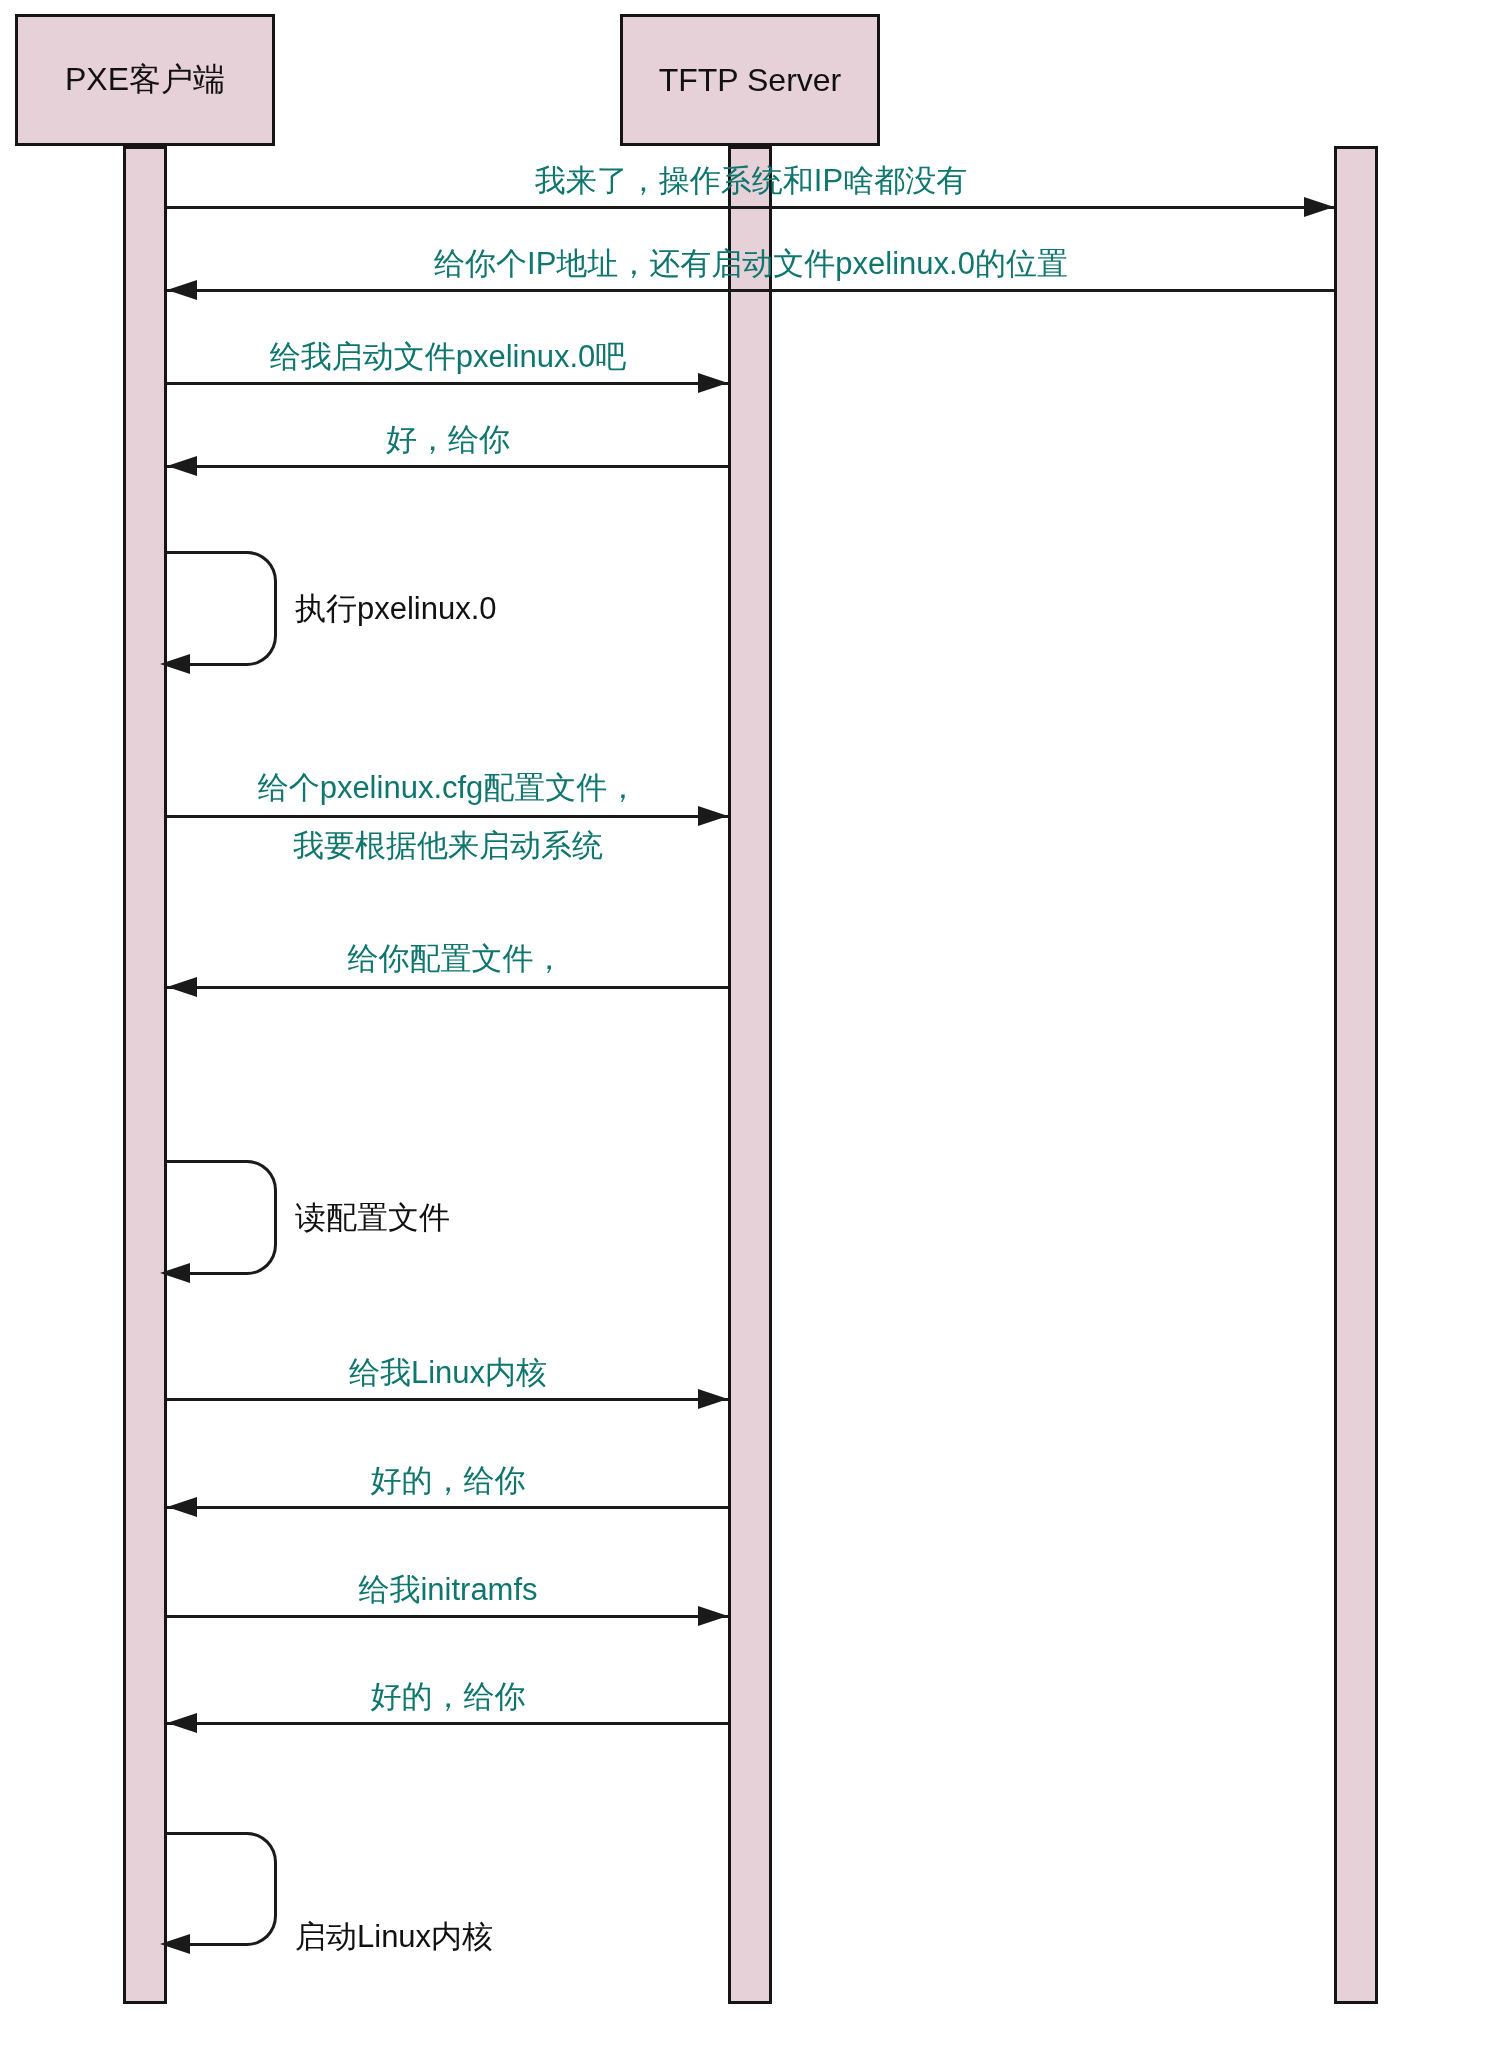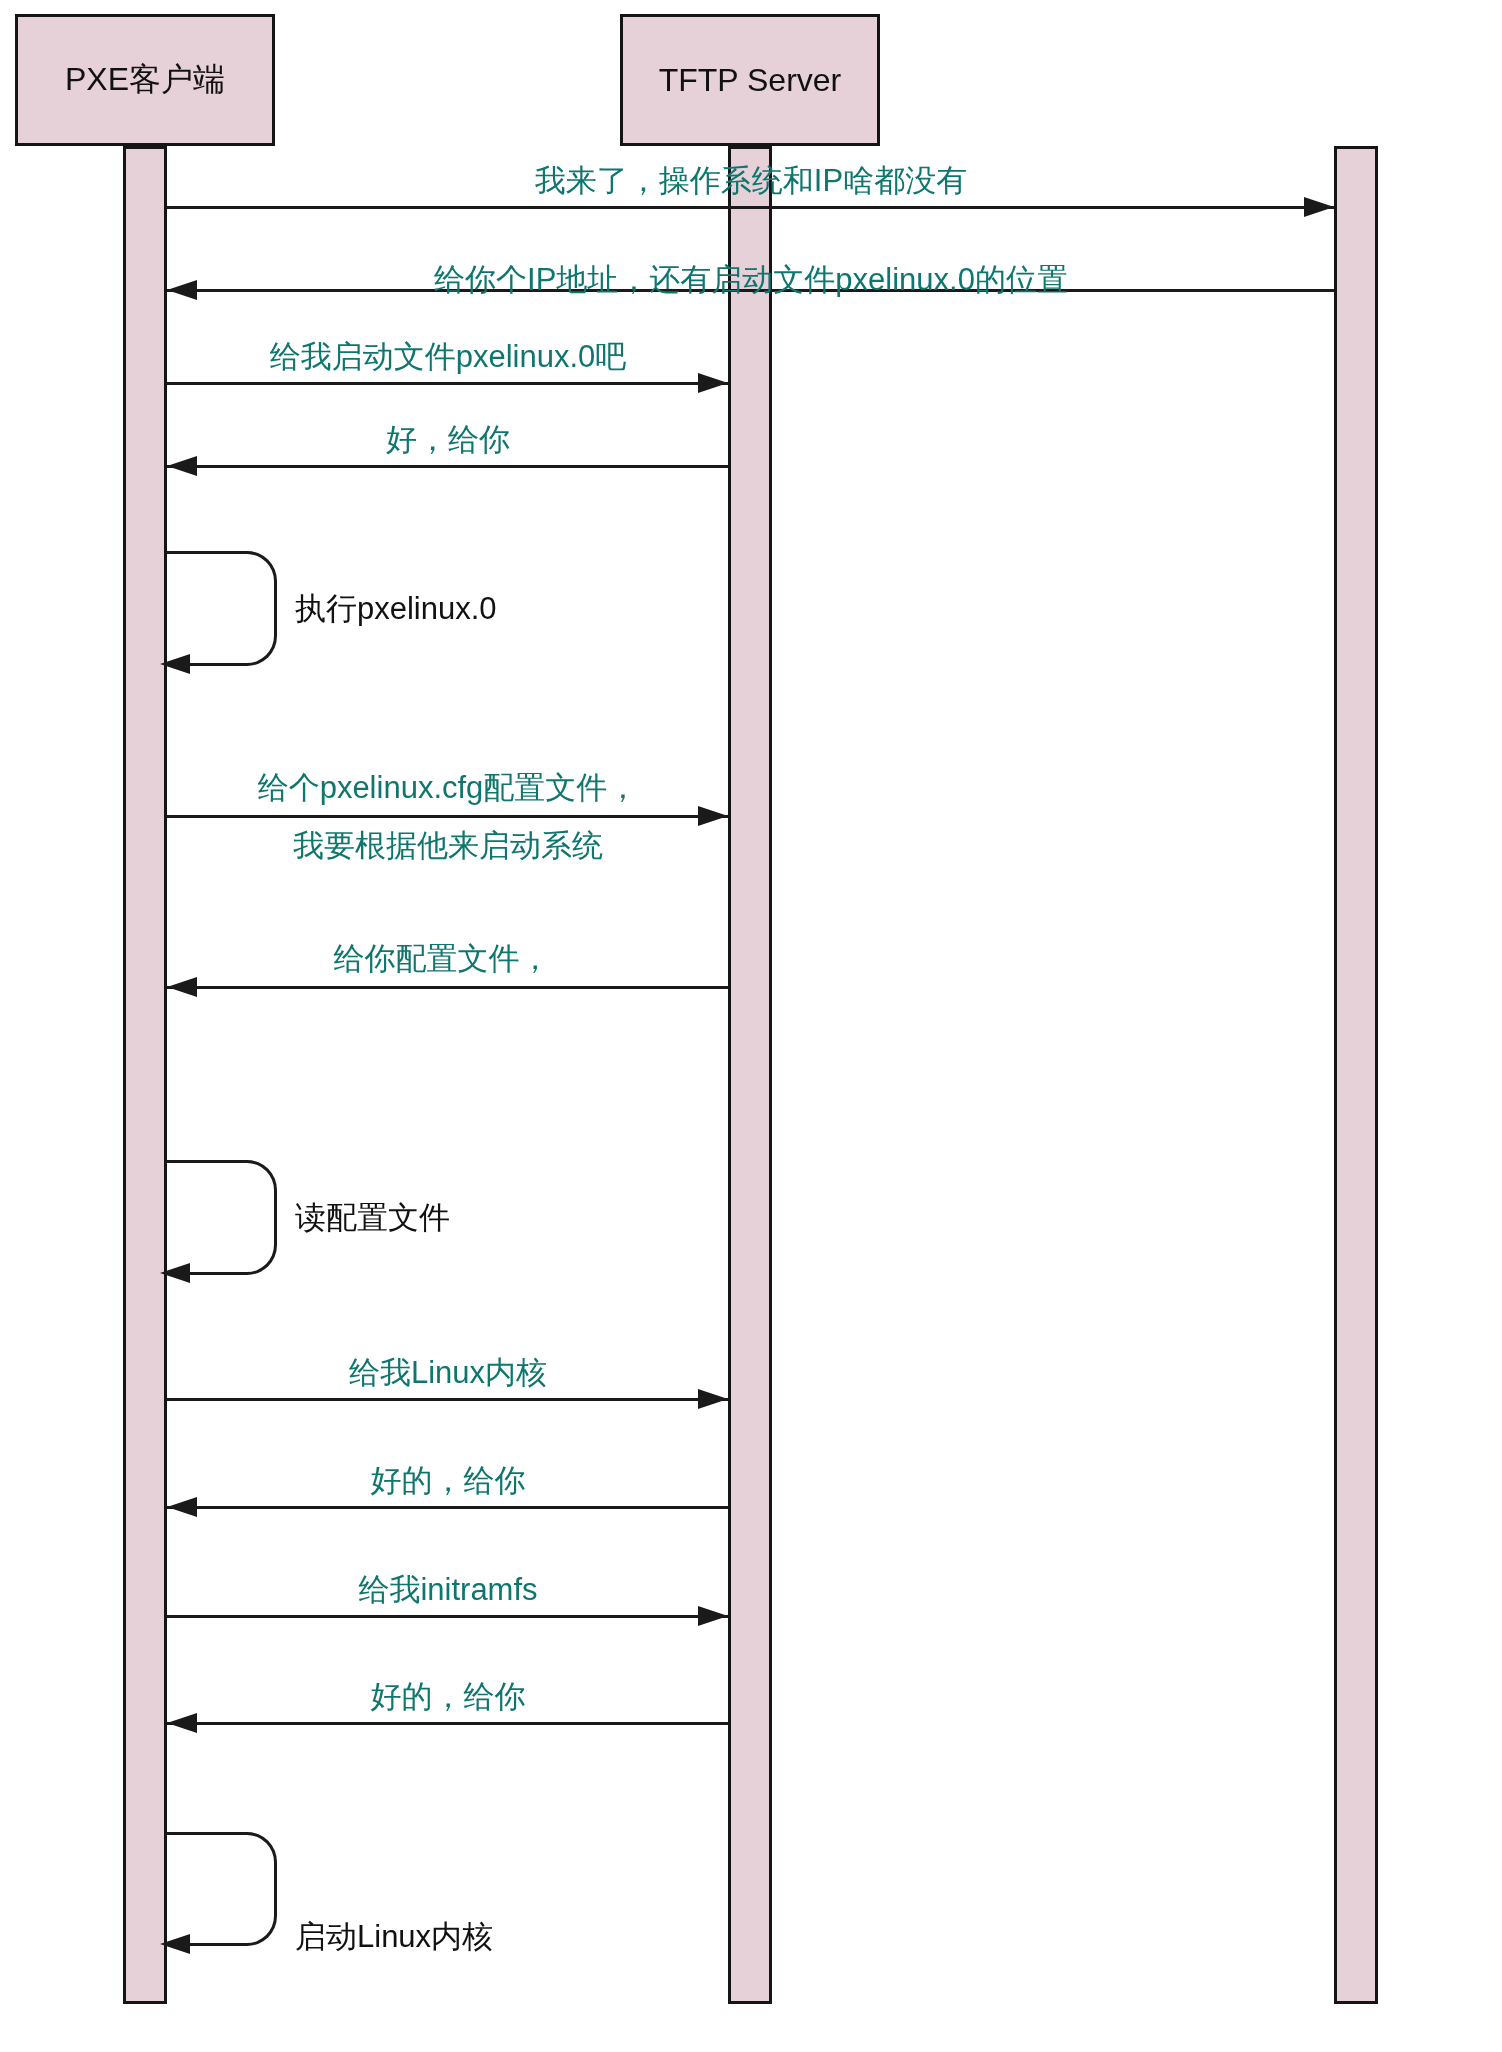--- a/index.html
+++ b/index.html
@@ -68,37 +68,37 @@
   <div class="lifeline" style="left:123px"></div>
   <div class="lifeline" style="left:728px"></div>
   <div class="lifeline" style="left:1334px"></div>
 
   <div class="msg-layer" id="msg-layer">
       <div class="msg-line" style="left: 167px; top: 206px; width: 1167px;"></div>
       <div class="arrow-head right" style="left: 1304px; top: 197px;"></div>
       <div class="msg-label" style="left: 751px; top: 162px;">我来了，操作系统和IP啥都没有</div>
       <div class="msg-line" style="left: 167px; top: 289px; width: 1167px;"></div>
       <div class="arrow-head left" style="left: 167px; top: 280px;"></div>
-      <div class="msg-label" style="left: 751px; top: 261px; text-align: right;">给你个IP地址，还有启动文件pxelinux.0的位置</div>
+      <div class="msg-label" style="left: 751px; top: 245px; text-align: right;">给你个IP地址，还有启动文件pxelinux.0的位置</div>
       <div class="msg-line" style="left: 167px; top: 382px; width: 561px;"></div>
       <div class="arrow-head right" style="left: 698px; top: 373px;"></div>
       <div class="msg-label" style="left: 448px; top: 338px;">给我启动文件pxelinux.0吧</div>
       <div class="msg-line" style="left: 167px; top: 465px; width: 561px;"></div>
       <div class="arrow-head left" style="left: 167px; top: 456px;"></div>
       <div class="msg-label" style="left: 448px; top: 421px;">好，给你</div>
       <div class="self-loop" style="top: 551px; height: 115px;"></div>
       <div class="arrow-head left" style="left: 160px; top: 654px;"></div>
       <div class="self-label" style="top: 590px;">执行pxelinux.0</div>
       <div class="msg-line" style="left: 167px; top: 815px; width: 561px;"></div>
       <div class="arrow-head right" style="left: 698px; top: 806px;"></div>
       <div class="msg-label" style="left: 448px; top: 769px;">给个pxelinux.cfg配置文件，</div>
       <div class="msg-label" style="left: 448px; top: 827px;">我要根据他来启动系统</div>
       <div class="msg-line" style="left: 167px; top: 986px; width: 561px;"></div>
       <div class="arrow-head left" style="left: 167px; top: 977px;"></div>
-      <div class="msg-label" style="left: 442px; top: 940px; text-align: right;">给你配置文件，</div>
+      <div class="msg-label" style="left: 456px; top: 940px; text-align: right;">给你配置文件，</div>
       <div class="self-loop" style="top: 1160px; height: 115px;"></div>
       <div class="arrow-head left" style="left: 160px; top: 1263px;"></div>
       <div class="self-label" style="top: 1199px;">读配置文件</div>
       <div class="msg-line" style="left: 167px; top: 1398px; width: 561px;"></div>
       <div class="arrow-head right" style="left: 698px; top: 1389px;"></div>
       <div class="msg-label" style="left: 448px; top: 1354px;">给我Linux内核</div>
       <div class="msg-line" style="left: 167px; top: 1506px; width: 561px;"></div>
       <div class="arrow-head left" style="left: 167px; top: 1497px;"></div>
       <div class="msg-label" style="left: 448px; top: 1462px;">好的，给你</div>
       <div class="msg-line" style="left: 167px; top: 1615px; width: 561px;"></div>

